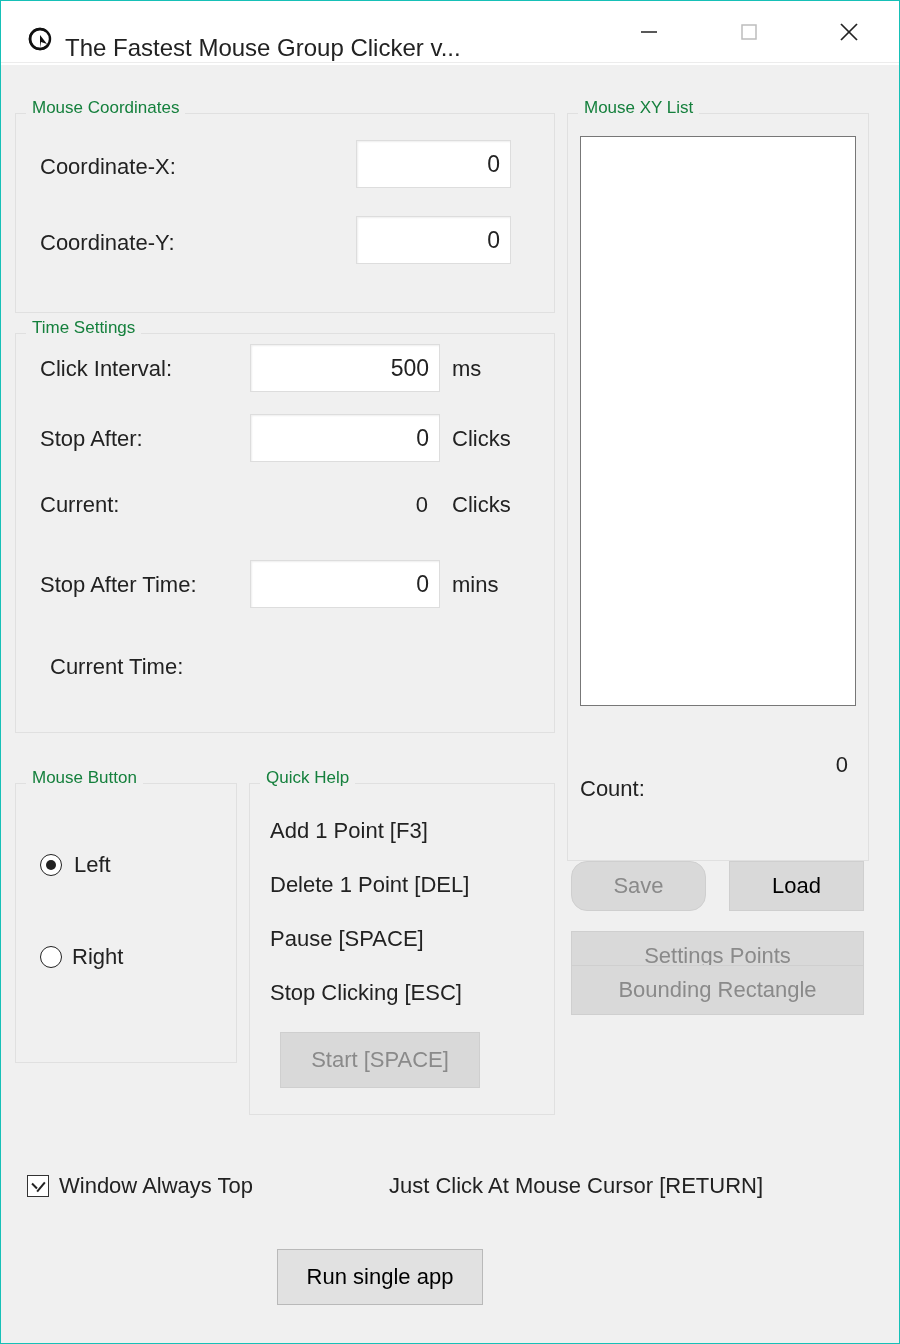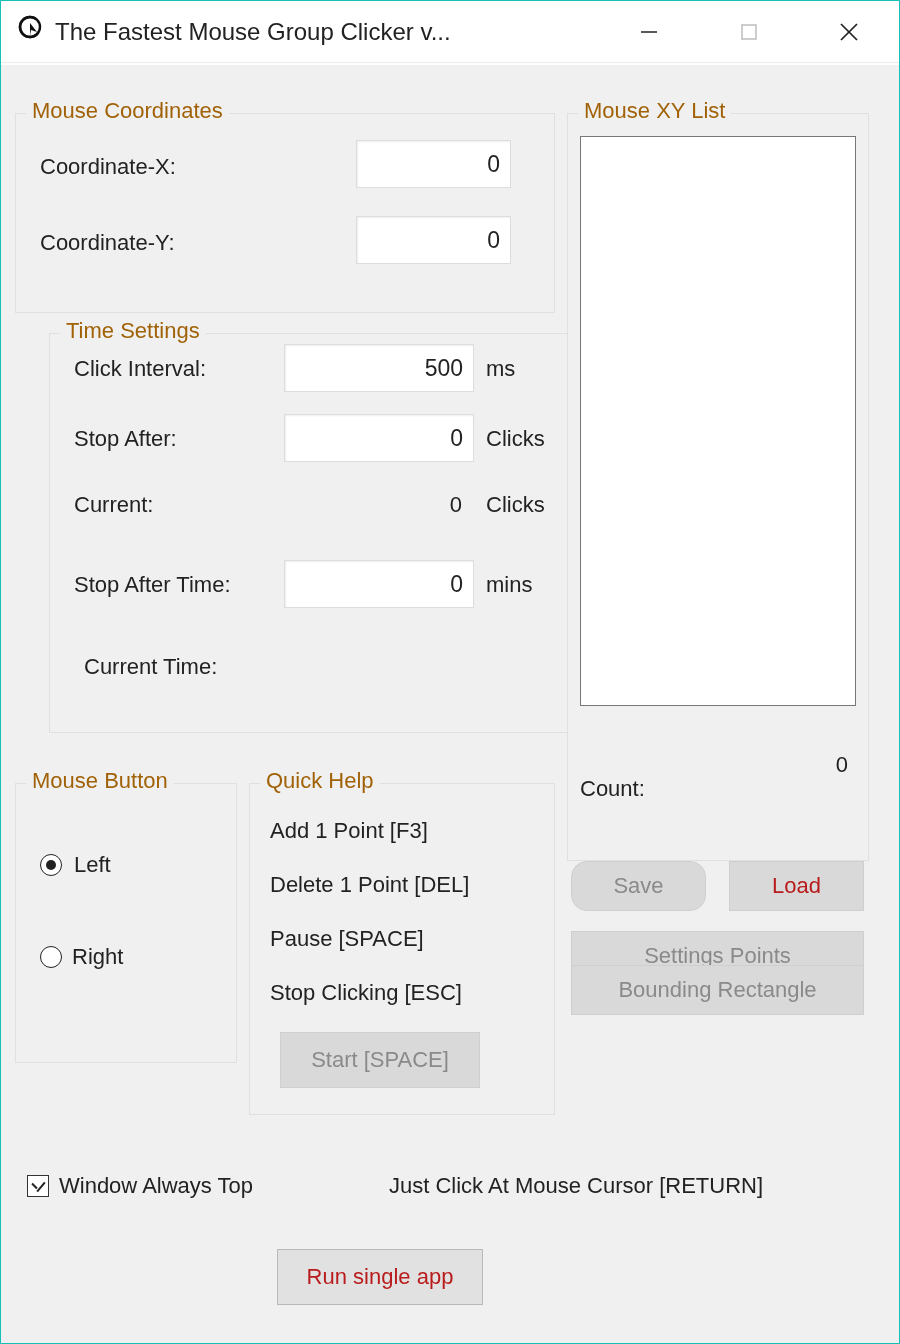--- a/index.html
+++ b/index.html
@@ -11,23 +11,23 @@
     background:#fff;
     width:900px;
     height:1344px;
     border:1px solid #16c0b7;
     position:relative;
   }
   
   .titlebar {
     height:62px;
     display:flex;
-    align-items:center;
-    background:#fff;
-    padding-left:14px;
+    align-items:flex-end;
+    background:#fff;
+    padding-left:24px;
     border-bottom:1px solid #ececec;
     position:relative;
   }
   .titlebar .title {
     font-size:24px;
     margin-left:10px;
     color:#222;
     white-space:nowrap;
     overflow:hidden;
     text-overflow:ellipsis;
@@ -58,22 +58,22 @@
     position:absolute;
     border:1px solid #e0e0e0;
     background:#f0f0f0;
   }
   .groupbox > .legend {
     position:absolute;
     top:-16px;
     left:10px;
     background:#f0f0f0;
     padding:0 6px;
-    font-size:22px;
-    color:#a16207;
+    font-size:17px;
+    color:#15803d;
   }
   .lbl {
     position:absolute;
     font-size:22px;
     color:#222;
   }
   .num-input {
     position:absolute;
     text-align:right;
     font-size:23px;
@@ -112,21 +112,21 @@
     transform:translate(-50%,-50%);
   }
   .btn {
     position:absolute;
     background:#d9d9d9;
     border:1px solid #cfcfcf;
     display:flex;
     align-items:center;
     justify-content:center;
     font-size:22px;
-    color:#b91c1c;
+    color:#000000;
   }
   .btn.disabled { color:#8a8a8a; }
   .checkbox {
     position:absolute;
     display:flex;
     align-items:center;
     gap:10px;
   }
   .chk-box {
     width:22px; height:22px;
@@ -192,21 +192,21 @@
 <div class="client">
 
   <div class="groupbox" style="left:14px; top:48px; width:540px; height:200px;">
     <span class="legend">Mouse Coordinates</span>
     <span class="lbl" style="left:24px; top:40px;">Coordinate-X:</span>
     <input class="num-input" style="left: 340px; top: 26px; width: 155px; height: 48px;" value="0">
     <span class="lbl" style="left:24px; top:116px;">Coordinate-Y:</span>
     <input class="num-input" style="left: 340px; top: 102px; width: 155px; height: 48px;" value="0">
   </div>
 
-  <div class="groupbox" style="left:14px; top:268px; width:540px; height:400px;margin-left:34px;">
+  <div class="groupbox" style="left:14px; top:268px; width:540px; height:400px;">
     <span class="legend">Time Settings</span>
 
     <span class="lbl" style="left:24px; top:22px;">Click Interval:</span>
     <input class="num-input" style="left: 234px; top: 10px; width: 190px; height: 48px;" value="500">
     <span class="lbl" style="left:436px; top:22px;">ms</span>
 
     <span class="lbl" style="left:24px; top:92px;">Stop After:</span>
     <input class="num-input" style="left: 234px; top: 80px; width: 190px; height: 48px;" value="0">
     <span class="lbl" style="left:436px; top:92px;">Clicks</span>
 

